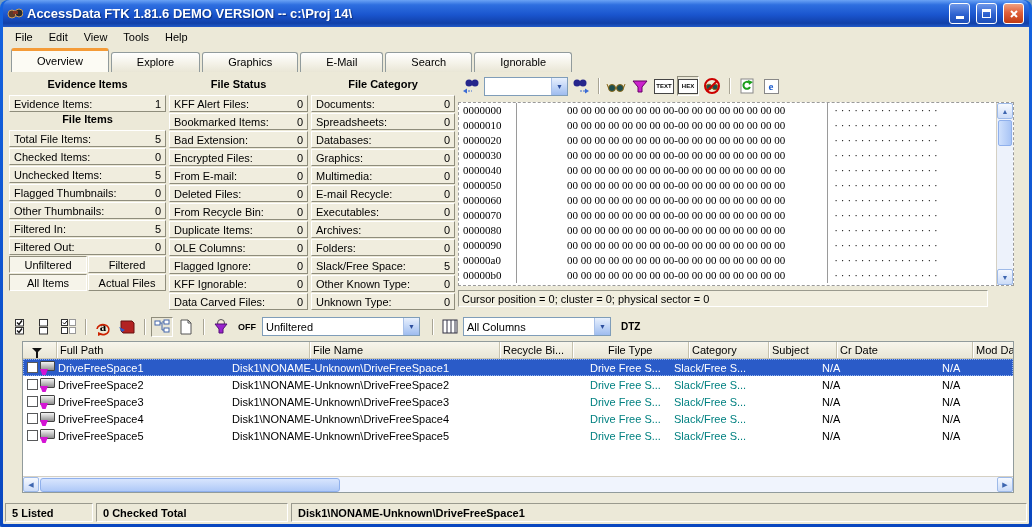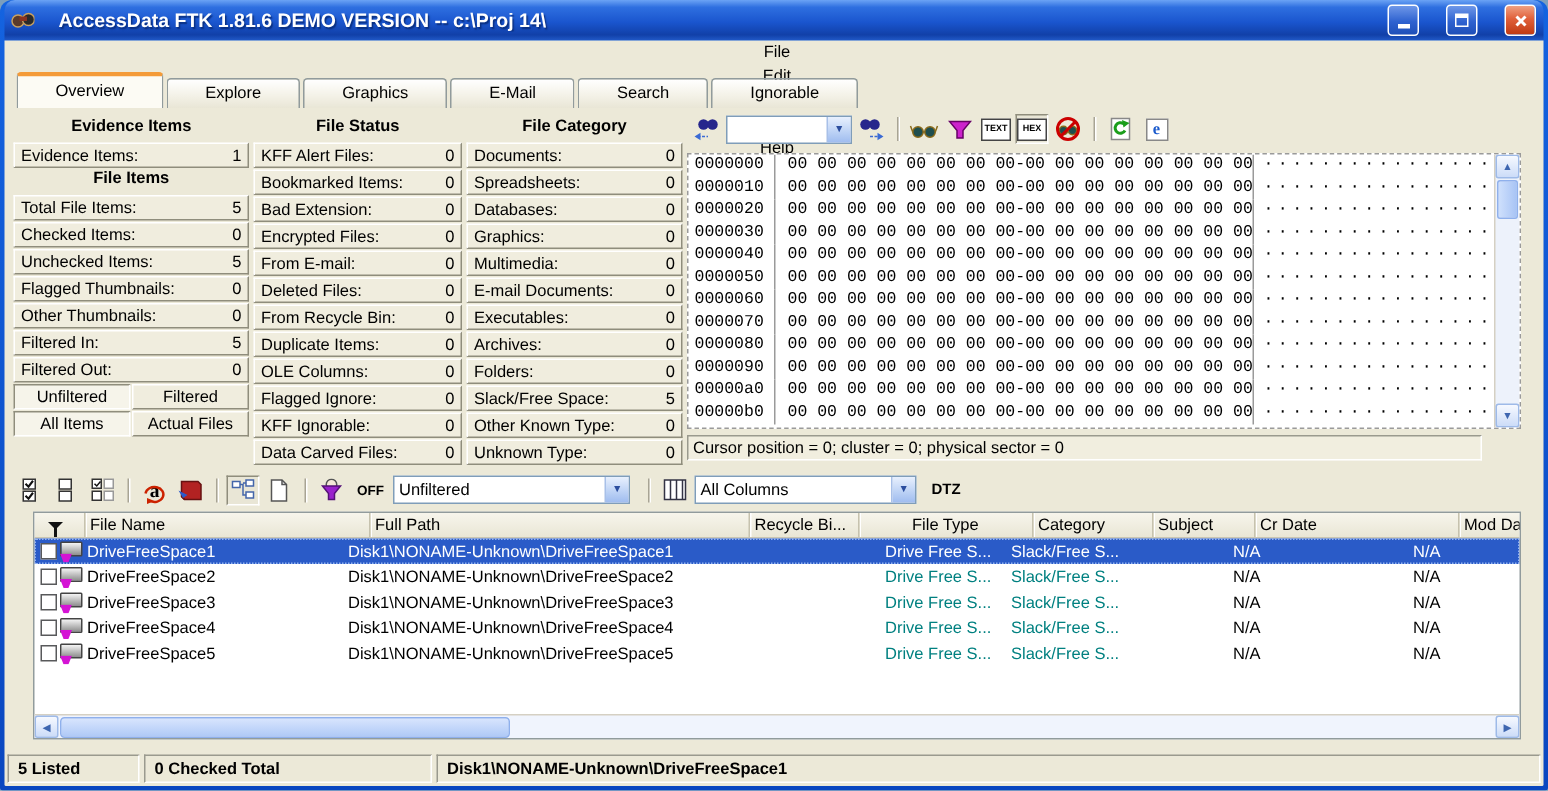--- a/index.html
+++ b/index.html
@@ -1,34 +1,34 @@
 <!DOCTYPE html>
 <html><head>
 <meta charset="utf-8">
 <style>
   html,body{margin:0;padding:0;background:#7B9EBD;}
   *{box-sizing:border-box;}
   .window{width:1032px;height:527px;background:linear-gradient(#1463E0,#0A47C0);
     padding:0 3px 3px;border-radius:8px 8px 2px 2px;position:relative;
     font-family:"Liberation Sans",sans-serif;font-size:11px;color:#000;overflow:hidden;}
   
-  .titlebar{height:27px;display:flex;align-items:center;gap:16px;padding:0 5px 0 4px;
+  .titlebar{height:27px;display:flex;align-items:center;gap:4px;padding:0 5px 0 4px;
     background:linear-gradient(180deg,#6BA3F5 0%,#2E6FE0 18%,#1A55CE 55%,#1140A8 86%,#2159C8 100%);
     border-radius:7px 7px 0 0;}
   .title-text{color:#fff;font-weight:bold;font-size:13px;text-shadow:1px 1px 1px #092E7E;flex:1;
     white-space:nowrap;overflow:hidden;}
   .tb-btn{width:21px;height:21px;border-radius:3px;border:1px solid #fff;display:flex;
     align-items:center;justify-content:center;flex:none;margin-left:2px;}
   .btn-blue{background:linear-gradient(#6E97E8,#2E62D0 55%,#1E4FB8);}
   .btn-close{background:linear-gradient(#F0A080,#E0603A 45%,#C03A12);}
   .glyph-min{width:8px;height:3px;background:#fff;margin-top:8px;}
   .glyph-max{width:9px;height:9px;border:1px solid #fff;border-top:3px solid #fff;}
   
   .client{height:497px;background:#ECE9D8;position:relative;overflow:hidden;border-radius:0 0 1px 1px;}
-  .menubar{height:20px;display:flex;align-items:center;padding-left:4px;flex-direction:column;}
+  .menubar{height:20px;display:flex;align-items:center;padding-left:4px;}
   .menu-item{padding:2px 8px;}
   .tabbar{height:25px;display:flex;align-items:flex-end;padding-left:8px;}
   .tab{height:20px;line-height:19px;padding:0 25px;background:linear-gradient(#FFFFFF,#F4F2E8 55%,#E9E6D6);
     border:1px solid #919B9C;border-bottom:none;border-radius:3px 3px 0 0;margin-right:2px;}
   .tab.active{height:24px;line-height:21px;background:#FCFBF4;border-top:3px solid #F49B38;}
   .workspace{position:absolute;top:45px;left:0;right:0;bottom:0;}
   
   .stat-col{position:absolute;top:6px;}
   .stat-header{font-weight:bold;text-align:center;height:15px;margin-bottom:2px;}
   .stat-box{height:17px;margin-bottom:1px;background:#F0EDDE;border:1px solid;
@@ -47,21 +47,21 @@
   .sep{width:1px;height:16px;background:#A8A494;box-shadow:1px 0 0 #fff;margin:0 4px;flex:none;}
   .combo{height:19px;background:#fff;border:1px solid #7F9DB9;display:flex;align-items:center;
     padding-left:3px;position:relative;}
   .combo .drop{margin-left:auto;width:16px;height:100%;
     background:linear-gradient(#E8F0FD,#BBD1F5 60%,#9FBCEF);border-left:1px solid #A8C0E8;
     display:flex;align-items:center;justify-content:center;color:#2C4E9E;font-size:7px;}
   .mini-doc{width:22px;height:15px;background:#fff;border:1px solid #444;font-size:6px;
     font-weight:bold;display:flex;align-items:center;justify-content:center;}
   .hexview{position:absolute;left:0;top:28px;width:556px;height:184px;background:#fff;
     border:1px dashed #9a9a9a;overflow:hidden;padding-right:17px;}
-  .hex-row{display:flex;height:15px;line-height:15px;font-family:Liberation Mono, monospace;font-size:11px;white-space:pre;}
+  .hex-row{display:flex;height:15px;line-height:15px;font-family:Liberation Serif, serif;font-size:11px;white-space:pre;gap:42px;}
   .hex-off{width:58px;padding-left:4px;border-right:1px solid #9a9a9a;flex:none;}
   .hex-bytes{flex:1;padding-left:8px;}
   .hex-ascii{width:170px;border-left:1px solid #9a9a9a;padding-left:6px;letter-spacing:3px;flex:none;}
   .vscroll{position:absolute;right:0;top:0;bottom:0;width:17px;background:#EDF2FB;border-left:1px solid #D5D0C3;}
   .varrow{height:16px;background:linear-gradient(#F6F9FF,#CCDCF8);border:1px solid #9EBAE8;
     border-radius:2px;color:#3E66B0;font-size:7px;display:flex;align-items:center;justify-content:center;}
   .varrow.bottom{position:absolute;bottom:0;left:0;right:0;}
   .vthumb{position:absolute;top:17px;left:1px;width:14px;height:26px;
     background:linear-gradient(90deg,#CFE0FC,#A8C4F5);border:1px solid #8FB0EC;border-radius:2px;}
   .cursor-bar{position:absolute;left:0;top:216px;width:530px;height:17px;background:#F1EEDF;
@@ -256,21 +256,21 @@
           </div>
           <div class="stat-box">
             <span>Graphics:</span>
             <span>0</span>
           </div>
           <div class="stat-box">
             <span>Multimedia:</span>
             <span>0</span>
           </div>
           <div class="stat-box">
-            <span>E-mail Documents:</span>
+            <span>E-mail Recycle:</span>
             <span>0</span>
           </div>
           <div class="stat-box">
             <span>Executables:</span>
             <span>0</span>
           </div>
           <div class="stat-box">
             <span>Archives:</span>
             <span>0</span>
           </div>
@@ -459,22 +459,22 @@
           <span class="drop">▼</span>
         </span>
         <span class="dtz-label">DTZ</span>
       </div>
 
       <div class="file-list">
         <div class="fl-header" id="fl-header">
             <div class="fl-hcell" style="width: 34px;">
               <span class="funnel-glyph"></span>
             </div>
+            <div class="fl-hcell" style="width: 253px;">Full Path</div>
             <div class="fl-hcell" style="width: 190px;">File Name</div>
-            <div class="fl-hcell" style="width: 253px;">Full Path</div>
             <div class="fl-hcell" style="width: 73px;">Recycle Bi...</div>
             <div class="fl-hcell" style="width: 32px; margin-top: 29px;">Ext</div>
             <div class="fl-hcell" style="width: 84px;">File Type</div>
             <div class="fl-hcell" style="width: 80px;">Category</div>
             <div class="fl-hcell" style="width: 68px;">Subject</div>
             <div class="fl-hcell" style="width: 136px;">Cr Date</div>
             <div class="fl-hcell" style="width: 72px;">Mod Date</div>
           </div>
         <div id="fl-body">
             <div class="fl-row sel">

